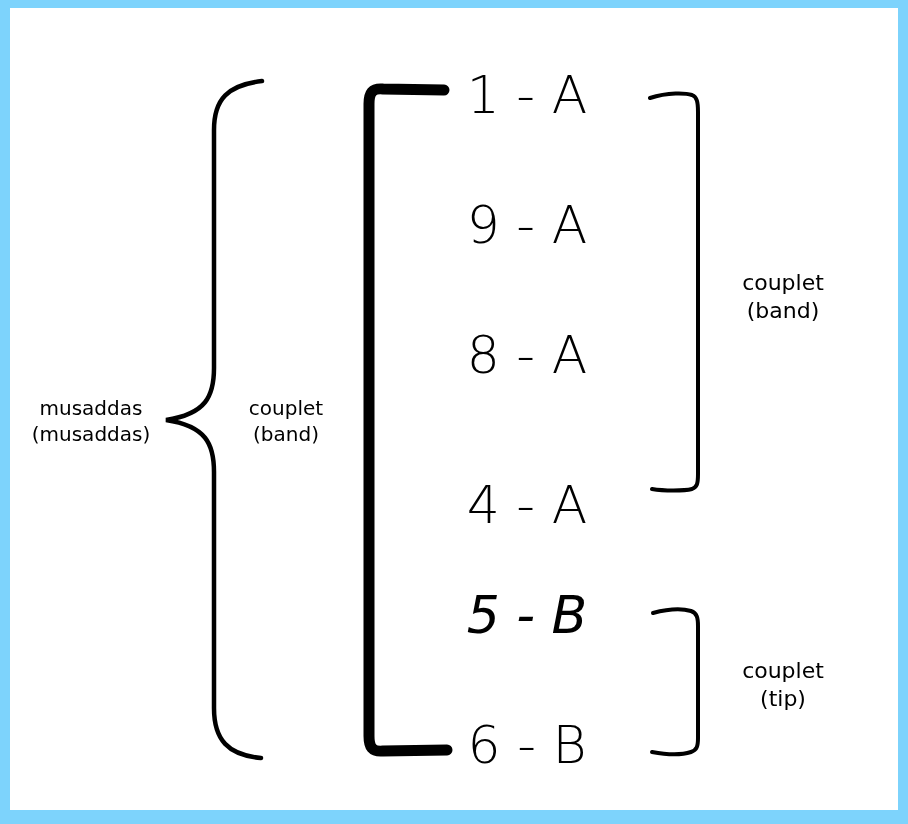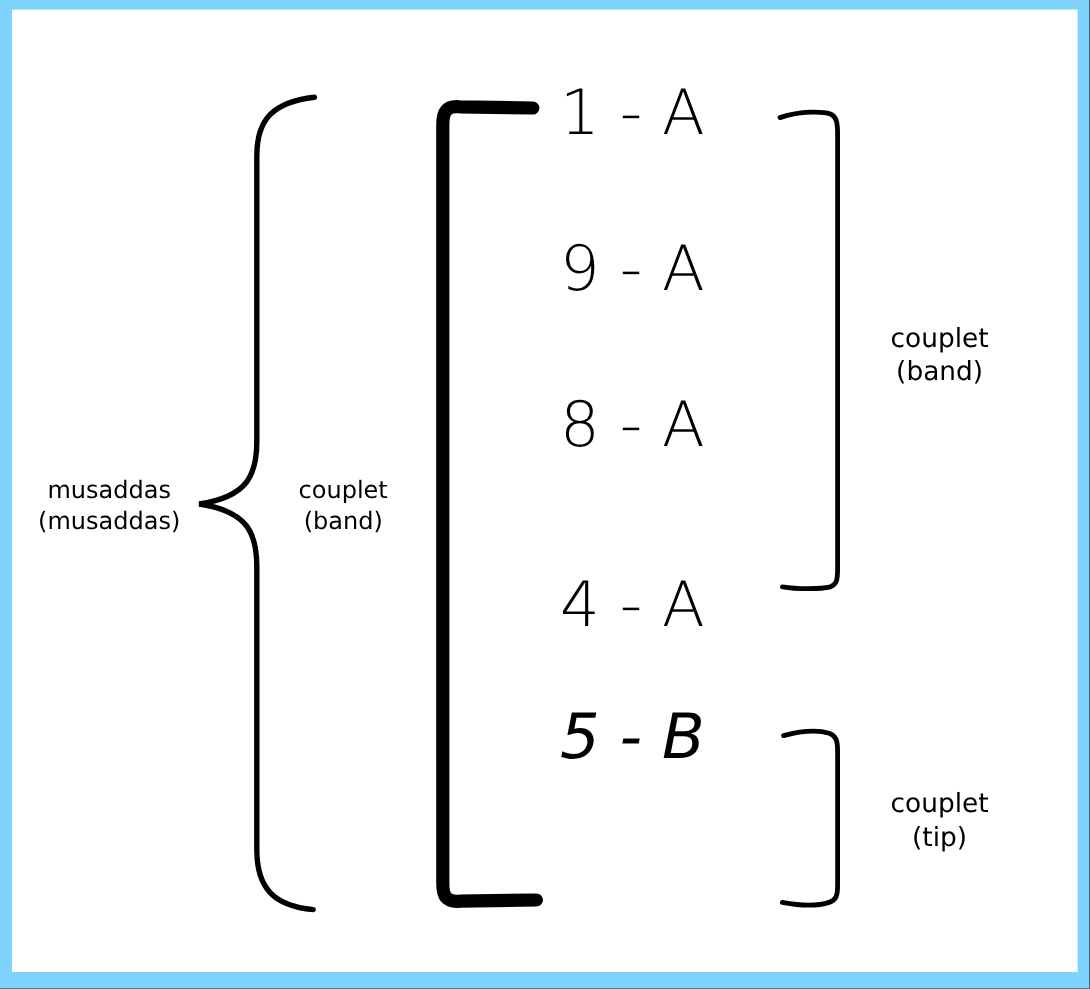--- a/index.html
+++ b/index.html
@@ -76,20 +76,21 @@
 
     <path d="M653,613 C672,608 684,609 691,611 C697,613 698,618 698,626 L698,738
              C698,746 697,750 691,752 C682,755 668,755 652,752" stroke-width="4" stroke-linecap="round"></path>
   </svg>
 
   <div class="rhyme" style="left:527px; top:65px;">1 - A</div>
   <div class="rhyme" style="left:527px; top:195px;">9 - A</div>
   <div class="rhyme" style="left:527px; top:325px;">8 - A</div>
   <div class="rhyme" style="left:527px; top:475px;text-align:right;">4 - A</div>
   <div class="rhyme" style="left:527px; top:585px;font-style:italic;">5 - B</div>
+  <div class="rhyme" style="left:527px; top:715px;">6 - B</div>
 
   <div class="lbl lbl-left" style="left:91px; top:395px;">
     <div>musaddas</div>
     <div>(musaddas)</div>
   </div>
 
   <div class="lbl lbl-left" style="left:286px; top:395px;">
     <div>couplet</div>
     <div>(band)</div>
   </div>

